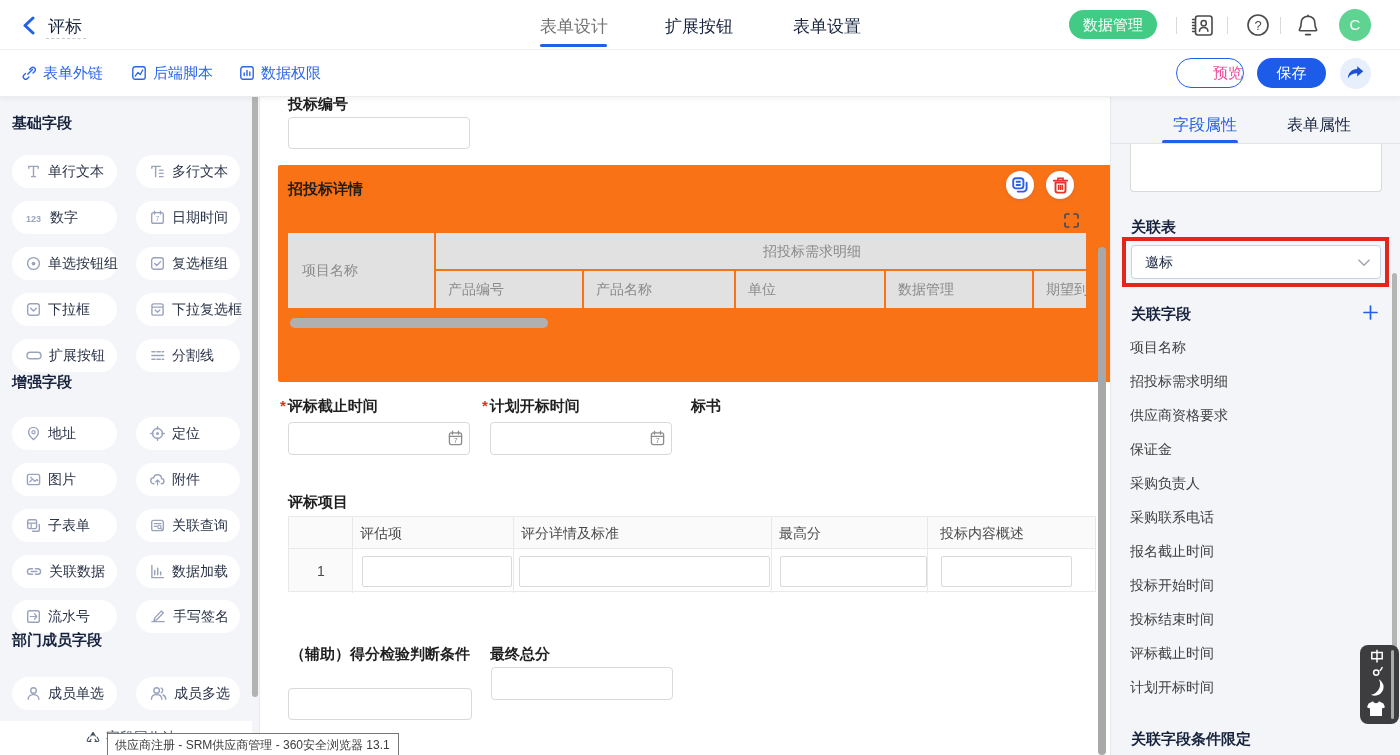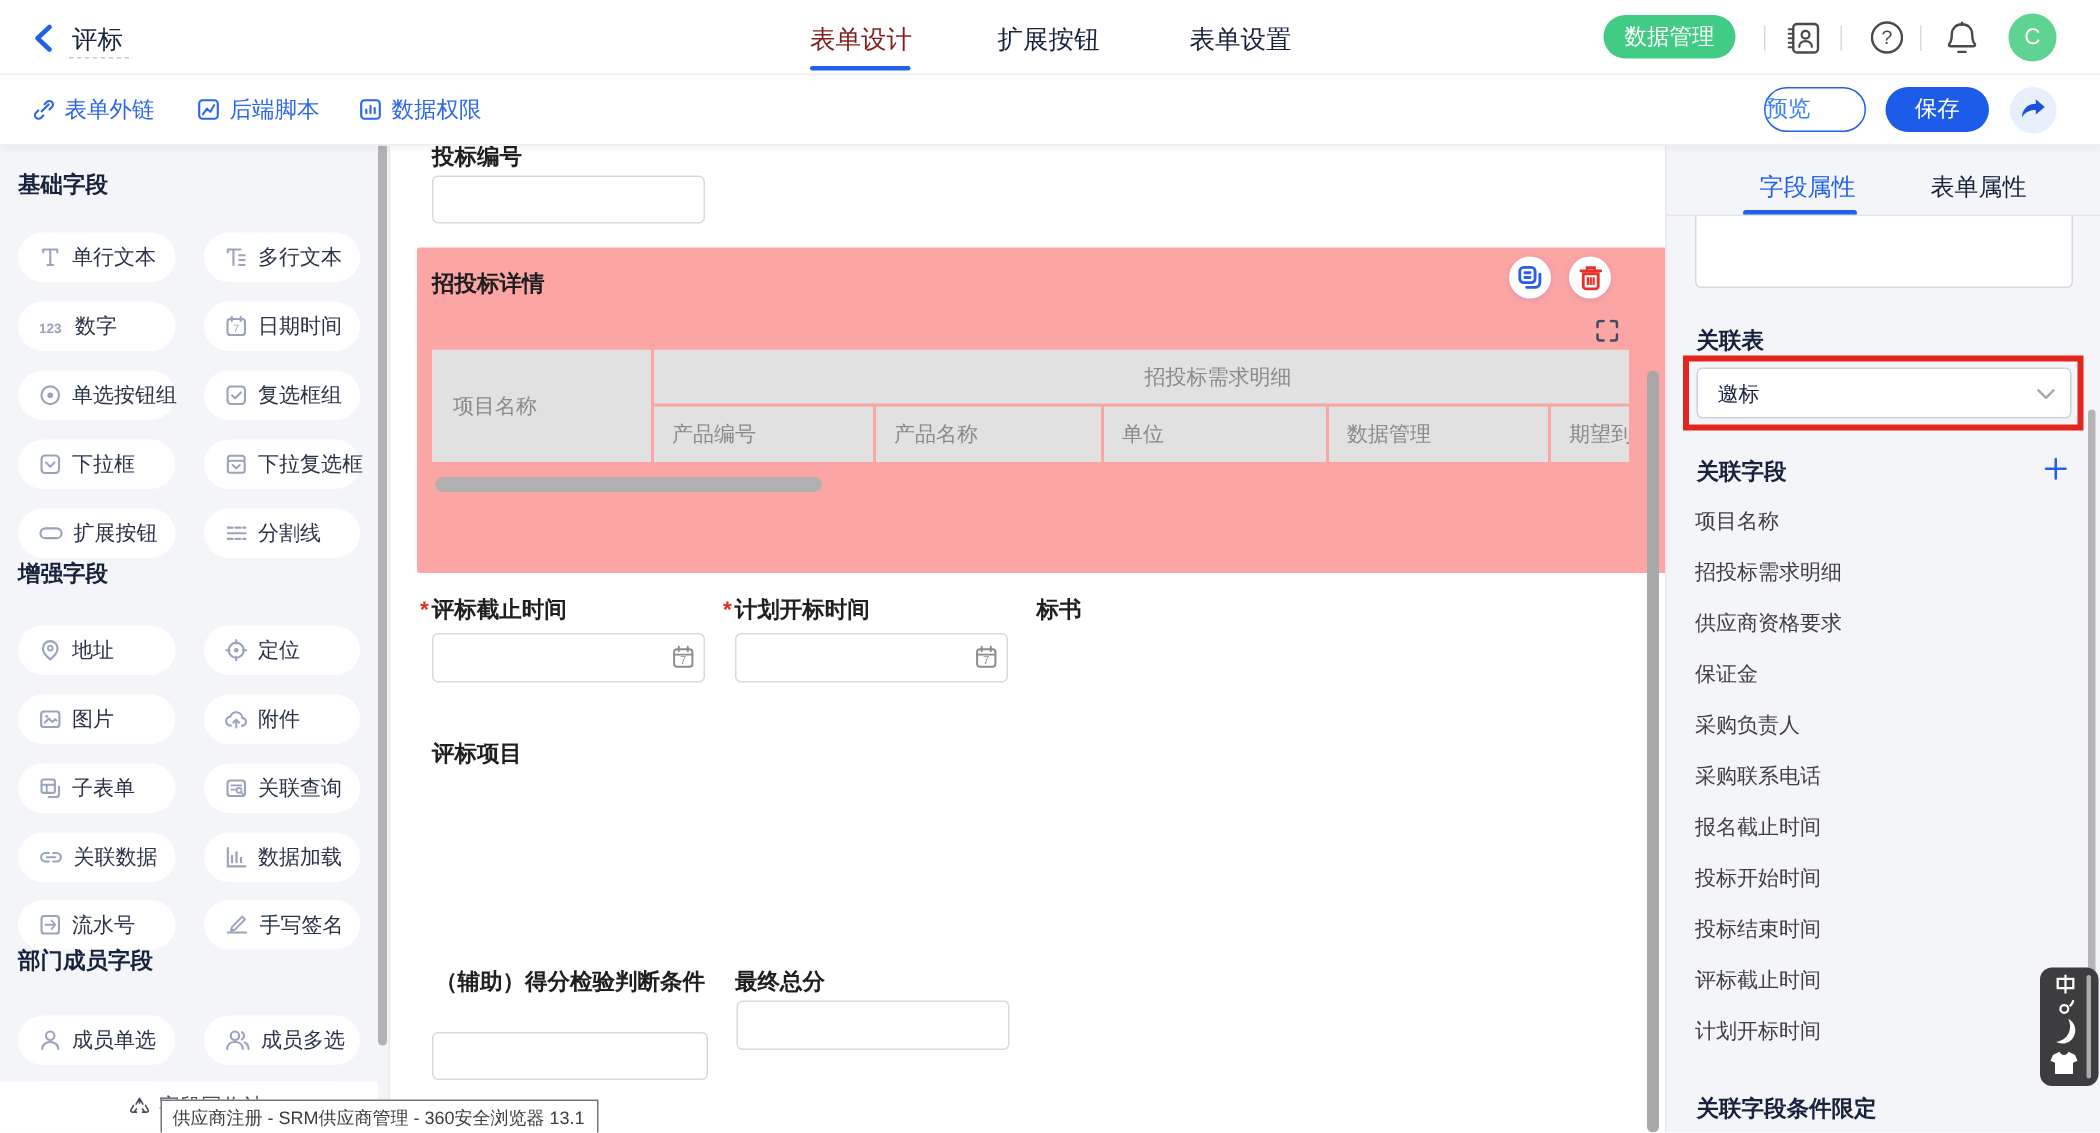--- a/index.html
+++ b/index.html
@@ -5,50 +5,50 @@
 * { margin:0; padding:0; box-sizing:border-box; }
 html,body { width:1400px; height:755px; overflow:hidden; font-family:"Liberation Sans",sans-serif; background:#fff; }
 .abs { position:absolute; }
 #stage { position:relative; width:1400px; height:755px; overflow:hidden; }
 
 
 #topbar { position:absolute; left:0; top:0; width:1400px; height:50px; background:#fff; border-bottom:1px solid #efefef; z-index:30; }
 #title { position:absolute; left:48px; top:15px; font-size:17px; color:#17233d; }
 #title-dash { position:absolute; left:46px; top:38px; width:40px; border-bottom:1px dashed #c9c9c9; }
 .tab1 { position:absolute; top:15px; font-size:17px; color:#17233d; }
-.tab1.active { color:#7f1d1d; }
+.tab1.active { color:#737373; }
 #tab-underline { position:absolute; left:540px; top:44px; width:67px; height:3px; background:#2161e8; border-radius:2px; }
 #btn-dm { position:absolute; left:1069px; top:10px; width:88px; height:29px; background:#42cb85; border-radius:15px; color:#fff; font-size:15px; text-align:center; line-height:29px; }
 .vsep { position:absolute; top:17px; width:1px; height:17px; background:#d9d9d9; }
 #avatar { position:absolute; left:1339px; top:9px; width:32px; height:32px; border-radius:50%; background:#5ed392; color:#fff; font-size:15px; text-align:center; line-height:32px; }
 
 
 #toolbar { position:absolute; left:0; top:50px; width:1400px; height:47px; background:#fff; border-bottom:1px solid #ececec; box-shadow:0 2px 5px rgba(0,0,0,0.05); z-index:25;text-align:center; }
 .tlink { position:absolute; top:14px; height:20px; font-size:15px; color:#2b66e8; }
 .tlink svg { vertical-align:-2px; margin-right:7px; }
-#btn-preview { position:absolute; z-index:40; left:1176px; top:58px; width:68px; height:30px; border:1px solid #2161e8; border-radius:15px; color:#3b82f6; background:#fff; font-size:15px; text-align:left; line-height:28px; }
+#btn-preview { position:absolute; z-index:40; left:1176px; top:58px; width:68px; height:30px; border:1px solid #2161e8; border-radius:15px; color:#ec4899; background:#fff; font-size:15px; text-align:right; line-height:28px; }
 #btn-save { position:absolute; z-index:40; left:1257px; top:58px; width:69px; height:30px; background:#1d5ce8; border-radius:15px; color:#fff; font-size:15px; text-align:center; line-height:30px; }
 #btn-share { position:absolute; z-index:40; left:1340px; top:58px; width:31px; height:31px; background:#e7effd; border-radius:50%; }
 
 
 #lside { position:absolute; left:0; top:97px; width:260px; height:658px; background:#f4f5f9; border-right:1px solid #eaeaea; overflow:hidden; }
 .lhead { position:absolute; left:12px; font-size:15px; font-weight:bold; color:#17233d; }
 .pill { position:absolute; width:105px; height:33px; background:#fff; border-radius:17px; font-size:14px; color:#2a3347; line-height:33px; white-space:nowrap;margin-top:12px; }
 .pill svg { vertical-align:-3px; margin-left:14px; margin-right:7px; }
 .pc2 { left:136px; width:104px; }
 .pc1 { left:12px; }
 #lscroll { position:absolute; left:252px; top:95px; width:6px; height:602px; background:#b3b3b3; border-radius:3px; }
 #lbottom { position:absolute; left:0; top:624px; width:252px; height:34px; background:#fff; color:#4a5265; font-size:14px; line-height:32px; }
 
 
 #canvas { position:absolute; left:260px; top:97px; width:850px; height:658px; background:#fff; overflow:hidden; }
 .flabel { position:absolute; font-size:15px; font-weight:bold; color:#1f1f1f; white-space:nowrap; }
 .fstar { color:#e02e24; margin-right:2px; }
 .finput { position:absolute; background:#fff; border:1px solid #d9d9d9; border-radius:4px; }
-#panel { position:absolute; left:18px; top:68px; width:914px; height:217px; background:#fca5a5; border-radius:2px; }
+#panel { position:absolute; left:18px; top:68px; width:914px; height:217px; background:#f97316; border-radius:2px; }
 .iconcircle { position:absolute; width:28px; height:28px; background:#fff; border-radius:50%; box-shadow:0 1px 4px rgba(40,70,160,0.14); }
 
 .gcell { position:absolute; background:#e1e1e1; color:#8a8a8a; font-size:14px; }
 
 #etable { position:absolute; left:28px; top:419px; width:808px; height:76px; border:1px solid #e9e9e9; }
 .ecol { position:absolute; top:0; width:1px; height:76px; background:#e9e9e9; }
 #ehead { position:absolute; left:0; top:0; width:806px; height:32px; background:#fafafa; border-bottom:1px solid #e9e9e9; }
 .ehtxt { position:absolute; top:8px; font-size:14px; color:#4a4a4a; white-space:nowrap; }
 #cscroll { position:absolute; left:1098px; top:247px; width:8px; height:508px; background:#a8a8a8; border-radius:4px; }
 
@@ -293,20 +293,37 @@
         <text x="8" y="13.6" font-size="8" fill="#8c8c8c" text-anchor="middle" font-family="Liberation Sans">7</text>
       </svg>
   <div class="finput" style="left:230px;top:325px;width:182px;height:33px"></div>
   <svg style="position:absolute;left:390px;top:333px" width="15" height="16" viewBox="0 0 16 17">
         <rect x="1.5" y="3" width="13" height="12.5" rx="2" stroke="#8c8c8c" stroke-width="1.4" fill="none"></rect>
         <path d="M4.8 1.2v3.2M11.2 1.2v3.2M1.5 6.8h13" stroke="#8c8c8c" stroke-width="1.4" stroke-linecap="round"></path>
         <text x="8" y="13.6" font-size="8" fill="#8c8c8c" text-anchor="middle" font-family="Liberation Sans">7</text>
       </svg>
 
   <div class="flabel" style="left:28px;top:396px">评标项目</div>
+  <div id="etable">
+    <div id="ehead"></div>
+    <div style="position:absolute;left:0;top:32px;width:63px;height:42px;background:#fafafa"></div>
+    <div class="ecol" style="left:63px"></div>
+    <div class="ecol" style="left:224px"></div>
+    <div class="ecol" style="left:482px"></div>
+    <div class="ecol" style="left:638px"></div>
+    <div class="ehtxt" style="left:71px">评估项</div>
+    <div class="ehtxt" style="left:232px">评分详情及标准</div>
+    <div class="ehtxt" style="left:490px">最高分</div>
+    <div class="ehtxt" style="left:651px">投标内容概述</div>
+    <div style="position:absolute;left:28px;top:46px;font-size:14px;color:#4a4a4a">1</div>
+    <div class="finput" style="left:73px;top:39px;width:150px;height:31px;border-radius:2px"></div>
+    <div class="finput" style="left:230px;top:39px;width:251px;height:31px;border-radius:2px"></div>
+    <div class="finput" style="left:491px;top:39px;width:147px;height:31px;border-radius:2px"></div>
+    <div class="finput" style="left:652px;top:39px;width:131px;height:31px;border-radius:2px"></div>
+  </div>
 
   <div class="flabel" style="left:30px;top:548px">（辅助）得分检验判断条件</div>
   <div class="flabel" style="left:230px;top:548px">最终总分</div>
   <div class="finput" style="left:231px;top:570px;width:182px;height:33px"></div>
   <div class="finput" style="left:28px;top:591px;width:184px;height:32px"></div>
 </div>
 <div id="cscroll"></div>
 
 <div id="rside">
   <div class="rtab" style="left:62px;color:#2161e8">字段属性</div>

